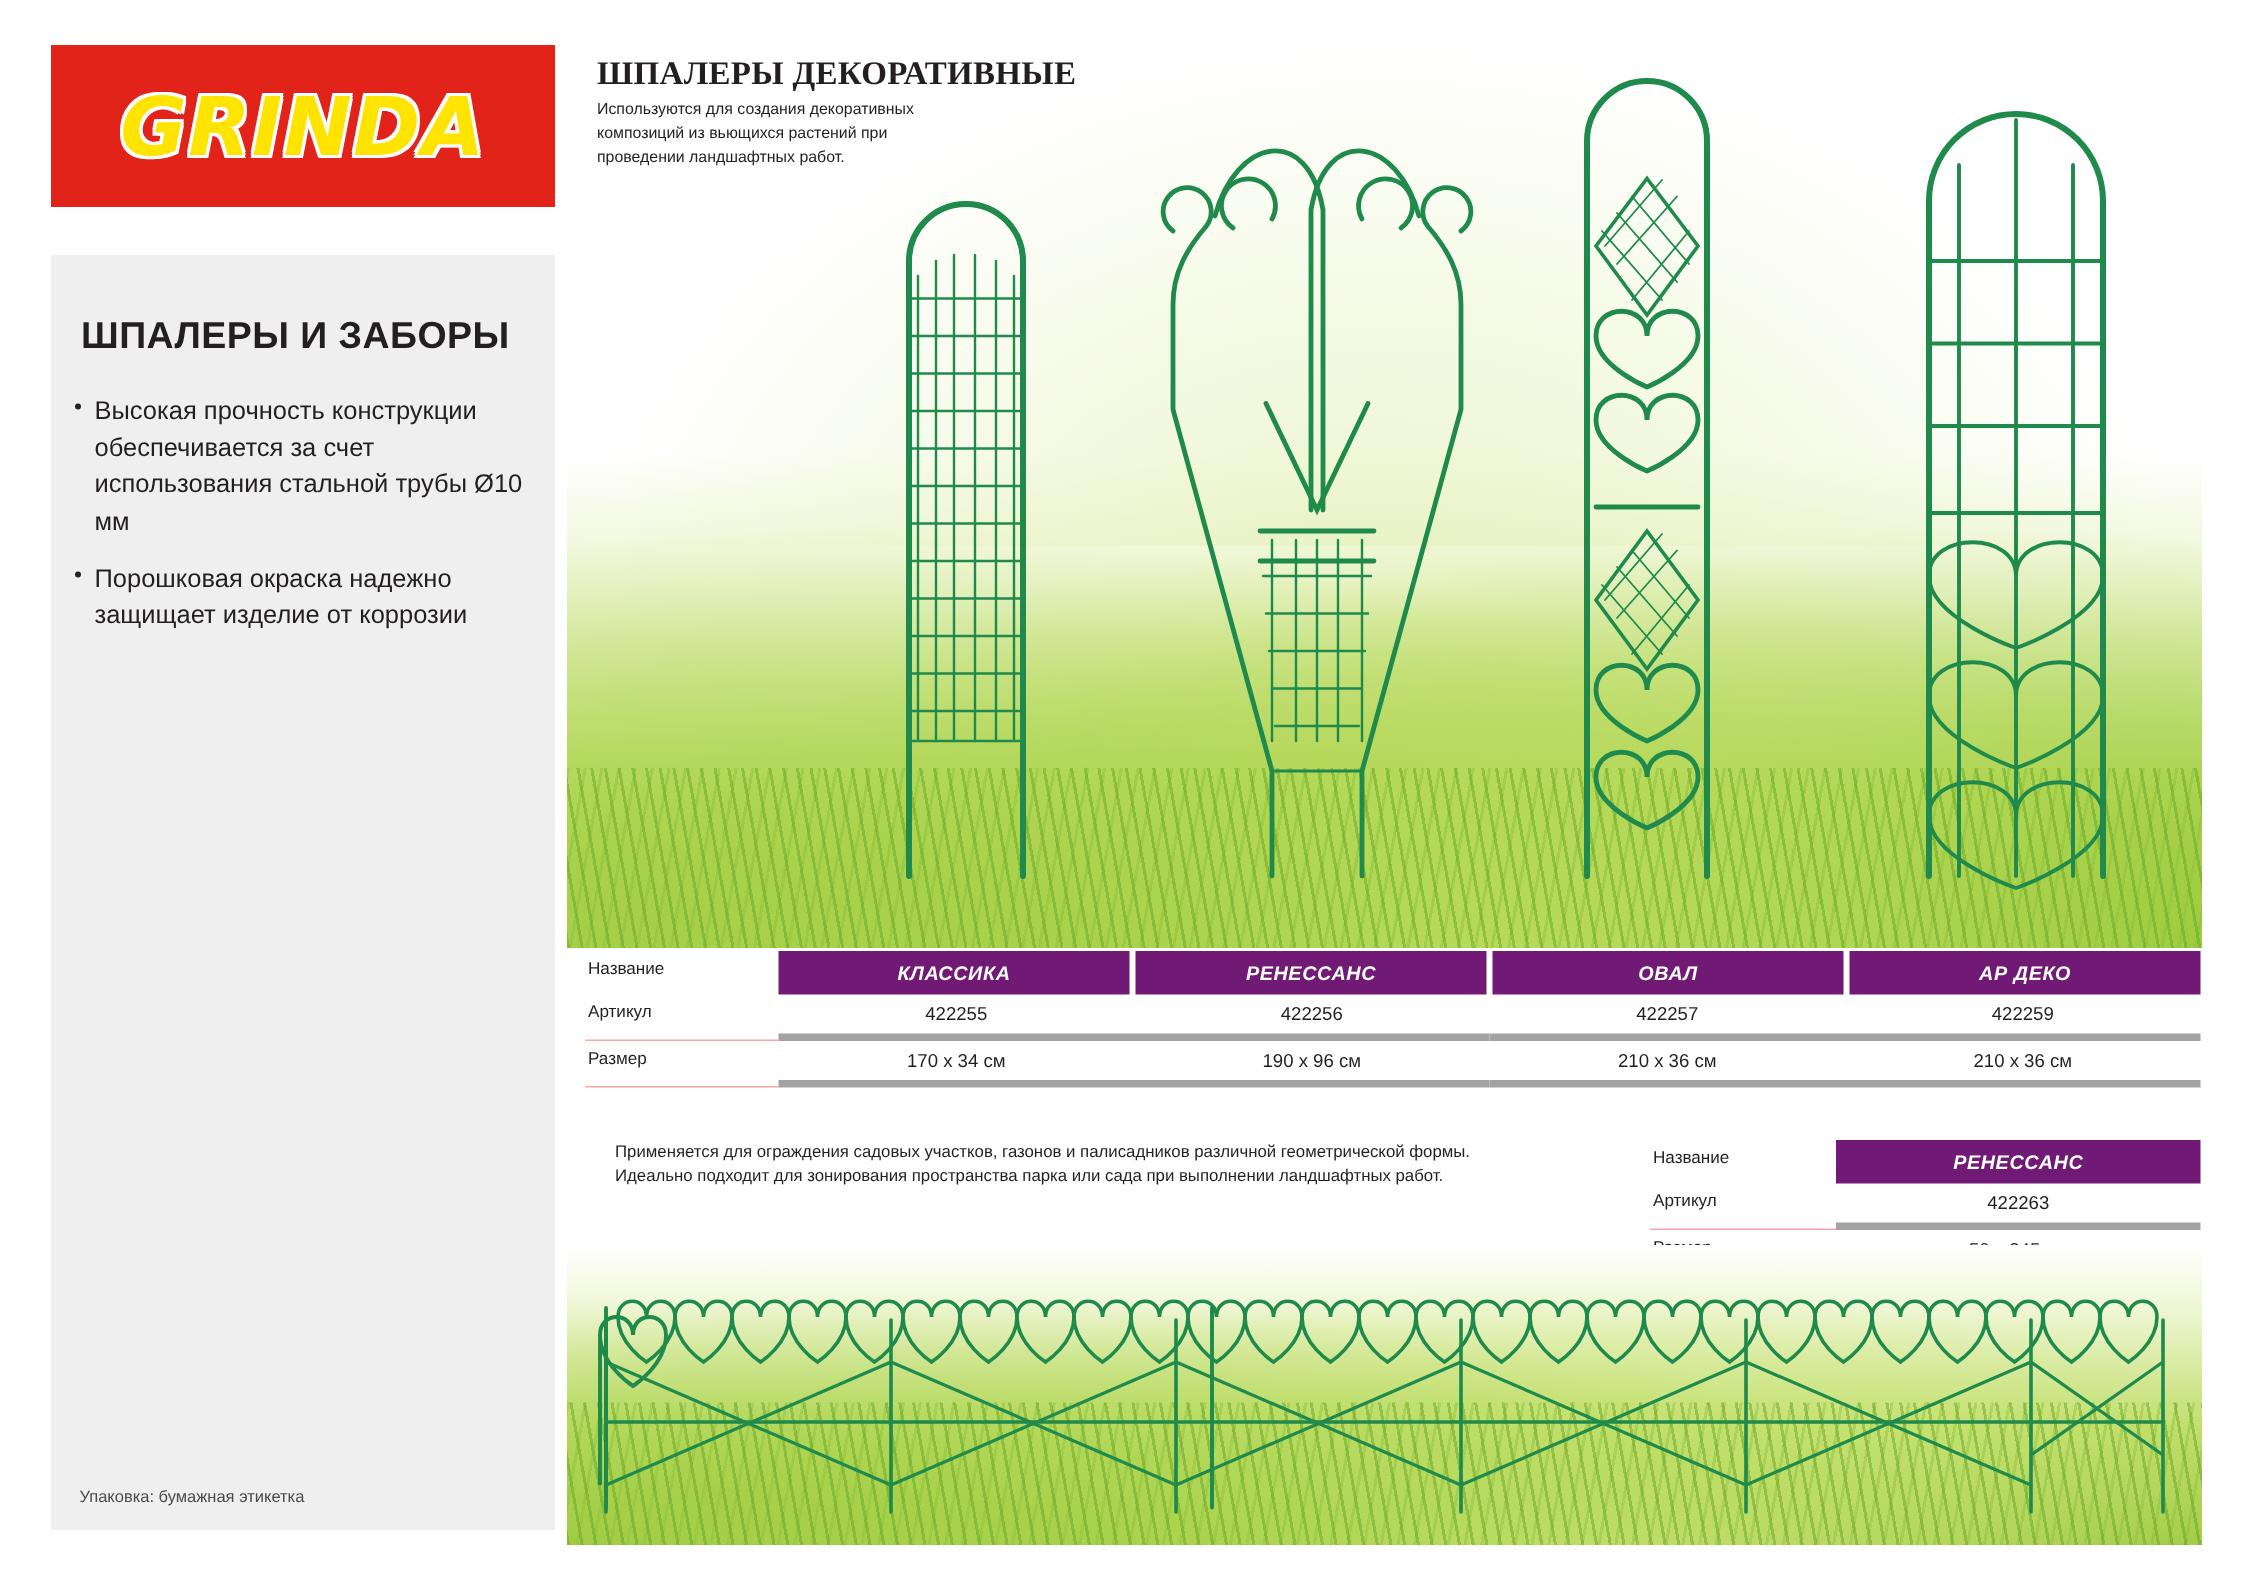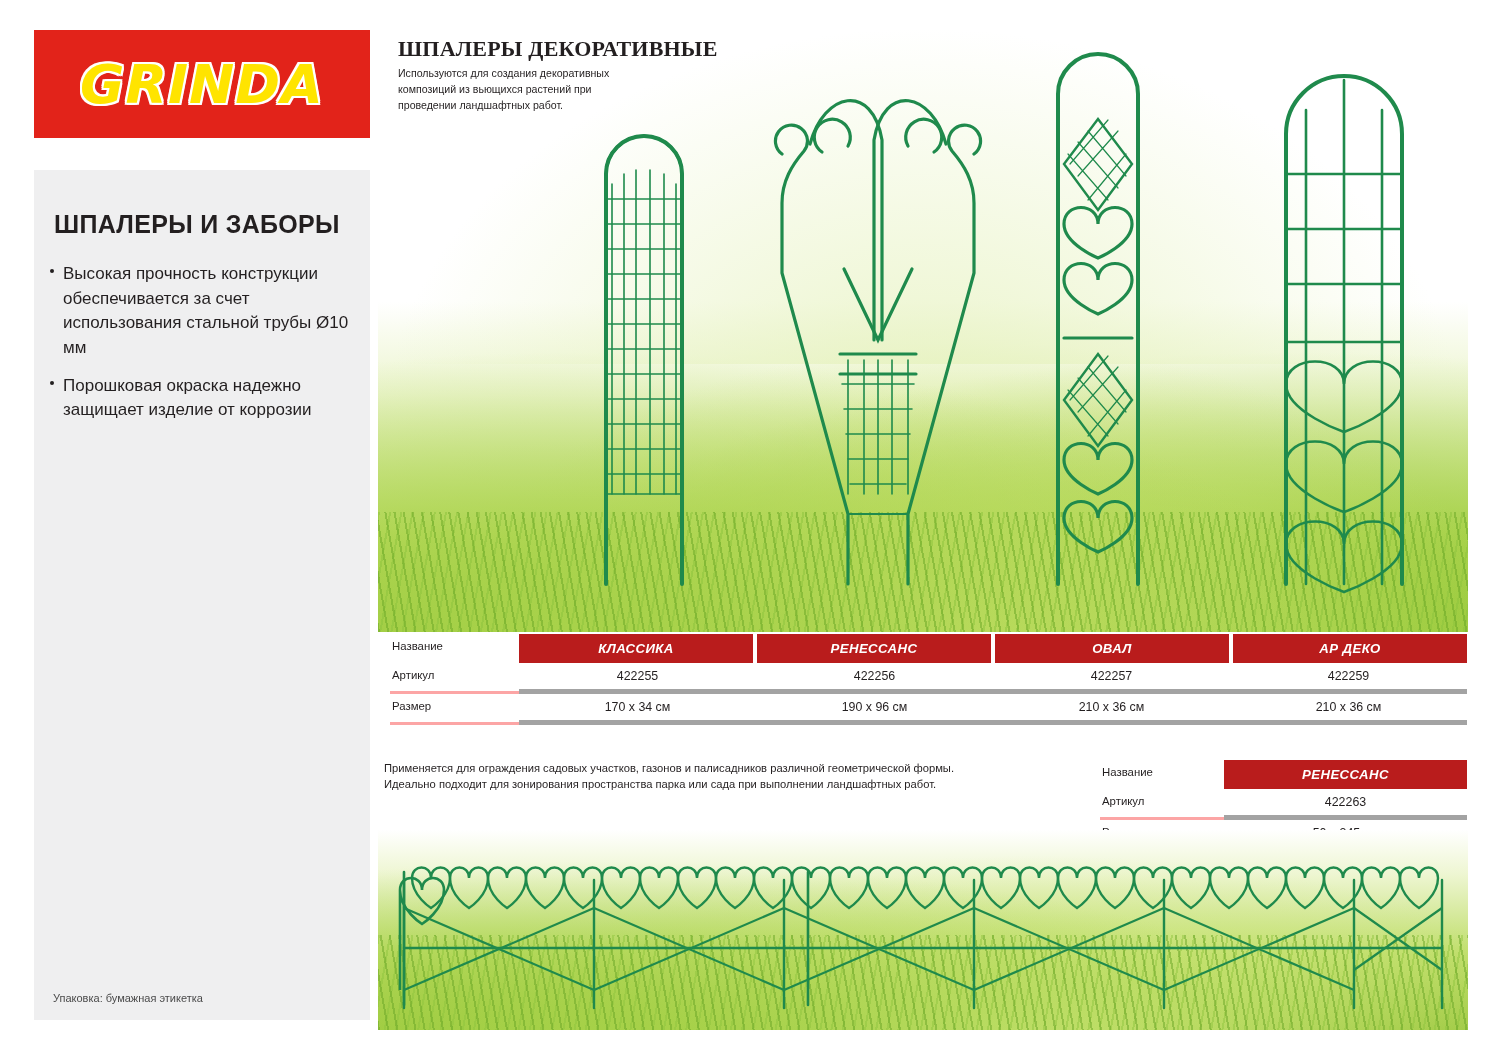--- a/index.html
+++ b/index.html
@@ -89,40 +89,40 @@
   }
 
   
   .tbl1{
     position:absolute;left:390px;top:634px;width:1077px;
     font-size:12px;
   }
   .trow{display:flex;align-items:stretch;}
   .tlabel{
     width:127px;padding:6px 0 6px 2px;font-size:11.4px;color:#231f20;
-    border-bottom:3px solid #fca5a5;
+    border-bottom:1px solid #fca5a5;
   }
   .tcell{
     flex:1;text-align:center;padding:6px 0;font-size:12.4px;
     border-bottom:5px solid #a3a3a3;
   }
   .tcell.head{
-    background:#b91c1c;color:#fff;font-weight:bold;font-style:italic;
+    background:#701a75;color:#fff;font-weight:bold;font-style:italic;
     font-size:13.2px;letter-spacing:.4px;border-bottom:none;padding:7px 0;
     margin-right:4px;
   }
   .tcell.head:last-child{margin-right:0;}
   .hrow .tlabel{border-bottom:none;}
 
   
   .sec2-title{
     position:absolute;left:398px;top:730px;font-size:17px;font-weight:bold;
   }
   .sec2-desc{
-    position:absolute;left:384px;top:760px;width:600px;
+    position:absolute;left:410px;top:760px;width:600px;
     font-size:11.2px;line-height:1.45;
   }
   .tbl2{
     position:absolute;left:1100px;top:760px;width:367px;font-size:12px;
   }
   .tbl2 .tlabel{width:122px;}
   .tbl2 .tcell.head{margin-right:0;}
 
   .photo2{
     position:absolute;left:378px;top:830px;width:1090px;height:200px;overflow:hidden;

